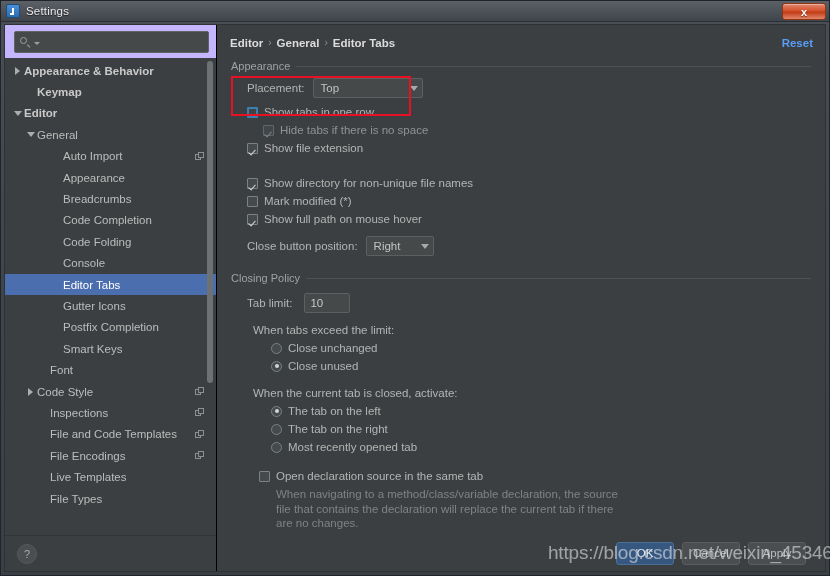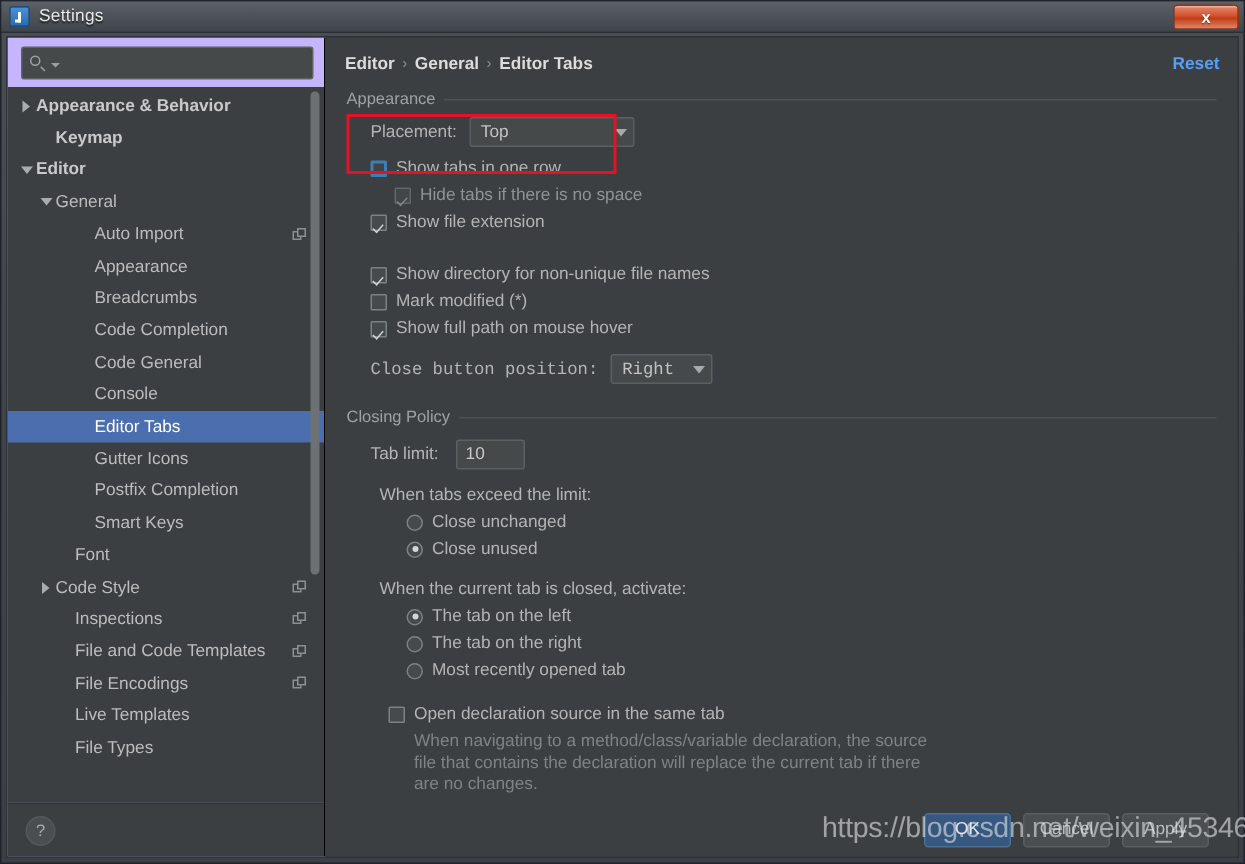--- a/index.html
+++ b/index.html
@@ -368,21 +368,21 @@
               <div class="tree-item" style="padding-left: 45px;">
                 <span class="tree-arrow"></span>
                 <span class="tree-label">Breadcrumbs</span>
               </div>
               <div class="tree-item" style="padding-left: 45px;">
                 <span class="tree-arrow"></span>
                 <span class="tree-label">Code Completion</span>
               </div>
               <div class="tree-item" style="padding-left: 45px;">
                 <span class="tree-arrow"></span>
-                <span class="tree-label">Code General</span>
+                <span class="tree-label">Code Folding</span>
               </div>
               <div class="tree-item" style="padding-left: 45px;">
                 <span class="tree-arrow"></span>
                 <span class="tree-label">Console</span>
               </div>
               <div class="tree-item selected" style="padding-left: 45px;">
                 <span class="tree-arrow"></span>
                 <span class="tree-label">Editor Tabs</span>
               </div>
               <div class="tree-item" style="padding-left: 45px;">
@@ -505,21 +505,21 @@
               <div class="cbrow" style="margin-left: 0px;">
                 <span class="cb"></span>
                 <span class="label">Mark modified (*)</span>
               </div>
               <div class="cbrow" style="margin-left: 0px;">
                 <span class="cb checked"></span>
                 <span class="label">Show full path on mouse hover</span>
               </div>
             </div>
 
-          <div class="row" style="margin:8px 0 0 16px;font-family:Liberation Mono, monospace;">
+          <div class="row" style="margin:8px 0 0 16px;">
             <span class="label">Close button position:</span>
             <div class="combo" style="width:68px; margin-left:8px;">
               <span class="cval">Right</span>
               <span class="ccaret"></span>
             </div>
           </div>
 
           <div class="group-header" style="margin-top:16px;">
             <span class="gtitle">Closing Policy</span>
             <span class="gline"></span>

